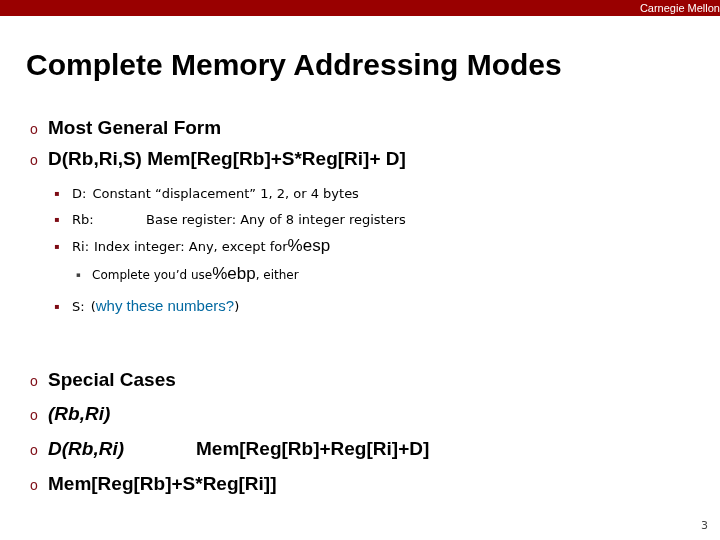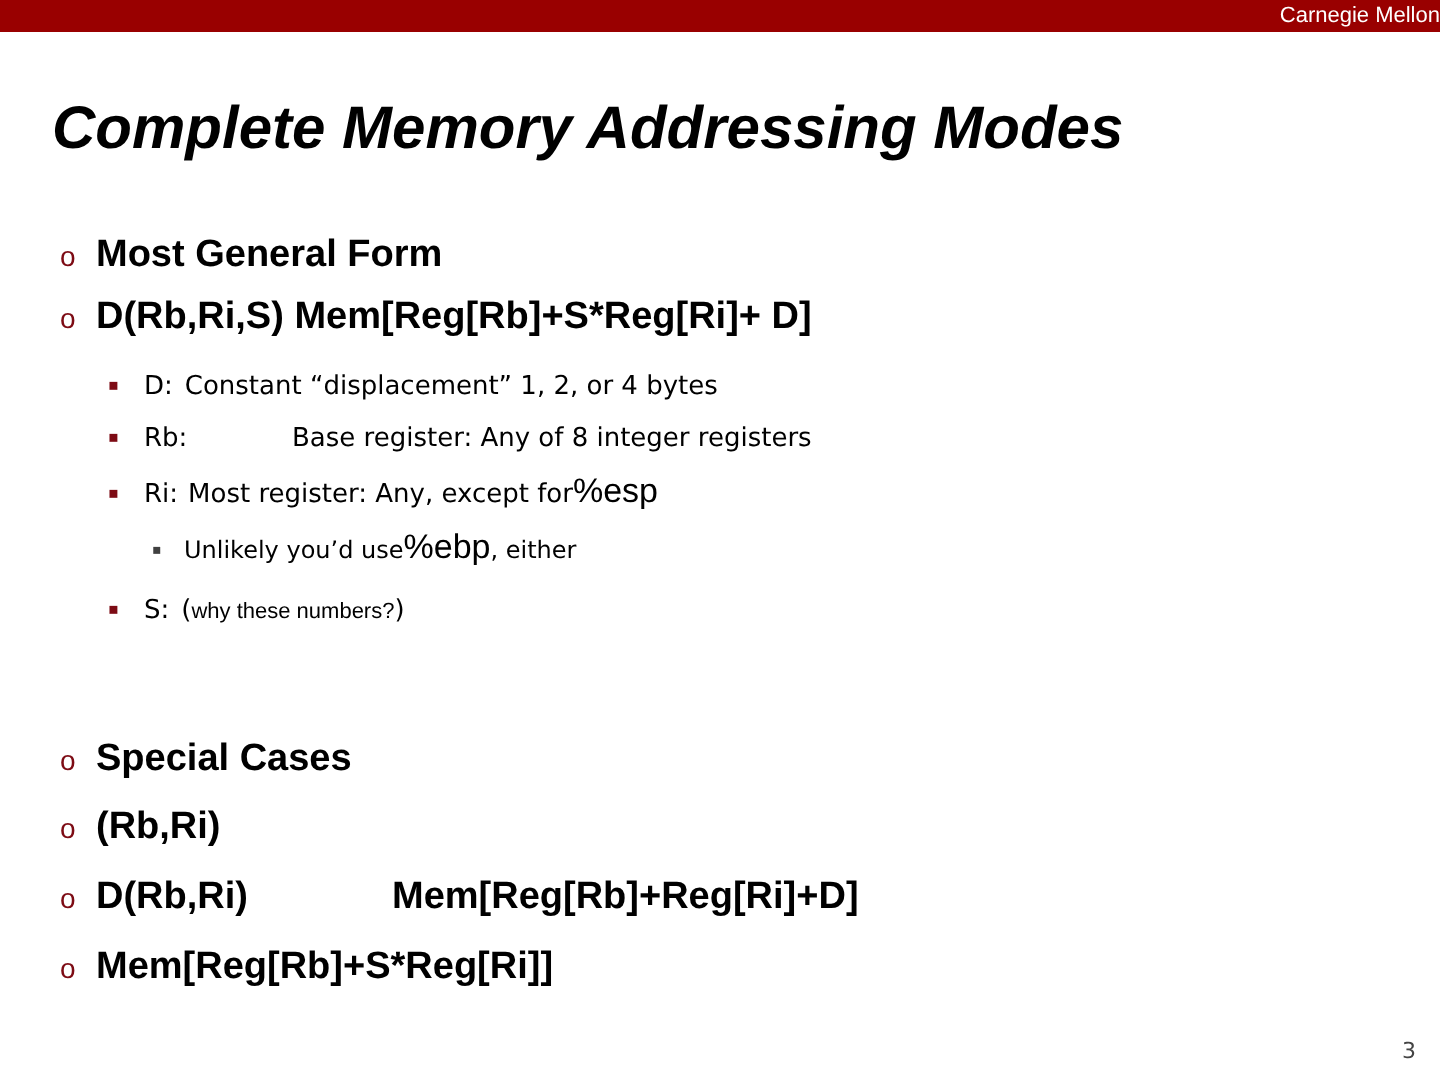--- a/index.html
+++ b/index.html
@@ -41,21 +41,20 @@
   .title {
     position: absolute;
     left: 26px;
     top: 48px;
     font-family: "Liberation Sans", sans-serif;
     font-weight: bold;
     font-size: 30px;
     line-height: 34px;
     color: #000000;
     white-space: nowrap;
-    font-style: italic;
   }
 
   
   .row {
     position: absolute;
     display: flex;
     align-items: baseline;
     white-space: nowrap;
   }
 
@@ -106,34 +105,34 @@
     font-size: 7px;
     width: 16px;
     display: inline-block;
     flex: 0 0 16px;
     position: relative;
     top: -2px;
   }
 
   
   .col-a { display: inline-block; }
-  .sc-key  { display: inline-block; width: 148px; }
+  .sc-key  { display: inline-block; width: 148px; font-style: italic; }
   .sub-key { display: inline-block; width: 74px; }
 
   
   .reg {
     font-family: "Liberation Sans", sans-serif;
     font-size: 17px;
     font-weight: normal;
   }
   
   .aside {
     font-family: "Liberation Sans", sans-serif;
-    font-size: 11px;
-    color: #000000;
+    font-size: 15px;
+    color: #0369a1;
   }
   .paren { font-family: "DejaVu Sans", sans-serif; font-size: 13px; color:#000; }
 
   
   .pagenum {
     position: absolute;
     right: 12px;
     bottom: 8px;
     font-family: "DejaVu Sans", sans-serif;
     font-size: 11px;
@@ -169,27 +168,27 @@
 <div class="row b2" style="top:210px;">
   <span class="mk">▪</span>
   <span class="sub-key">Rb:</span>
   <span>Base register: Any of 8 integer registers</span>
 </div>
 
 <div class="row b2" style="top:236px;">
   <span class="mk">▪</span>
   <span class="col-a">Ri:</span>
   <span style="display:inline-block;width:5px;"></span>
-  <span>Most register: Any, except for </span>
+  <span>Index integer: Any, except for </span>
   <span class="reg">%esp</span>
 </div>
 
 <div class="row b3" style="top:264px;">
   <span class="mk">▪</span>
-  <span>Unlikely you’d use </span>
+  <span>Complete you’d use </span>
   <span class="reg">%ebp</span>
   <span>, either</span>
 </div>
 
 <div class="row b2" style="top:296px;">
   <span class="mk">▪</span>
   <span class="col-a">S:</span>
   <span style="display:inline-block;width:6px;"></span>
   <span class="paren">(</span>
   <span class="aside">why these numbers?</span>

